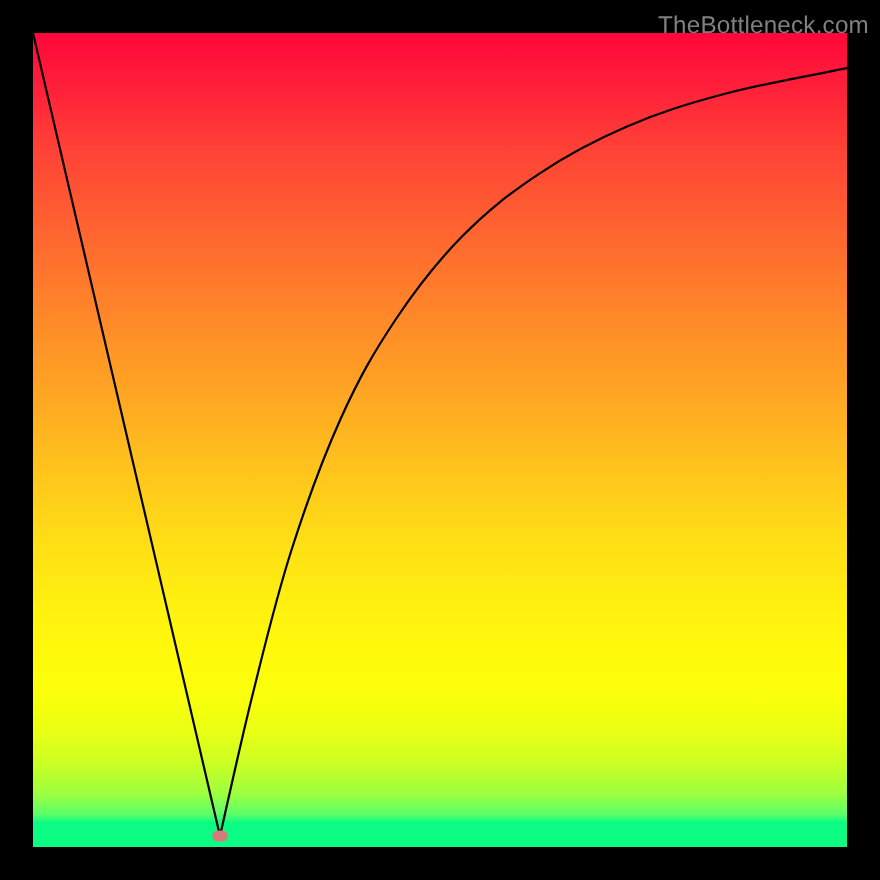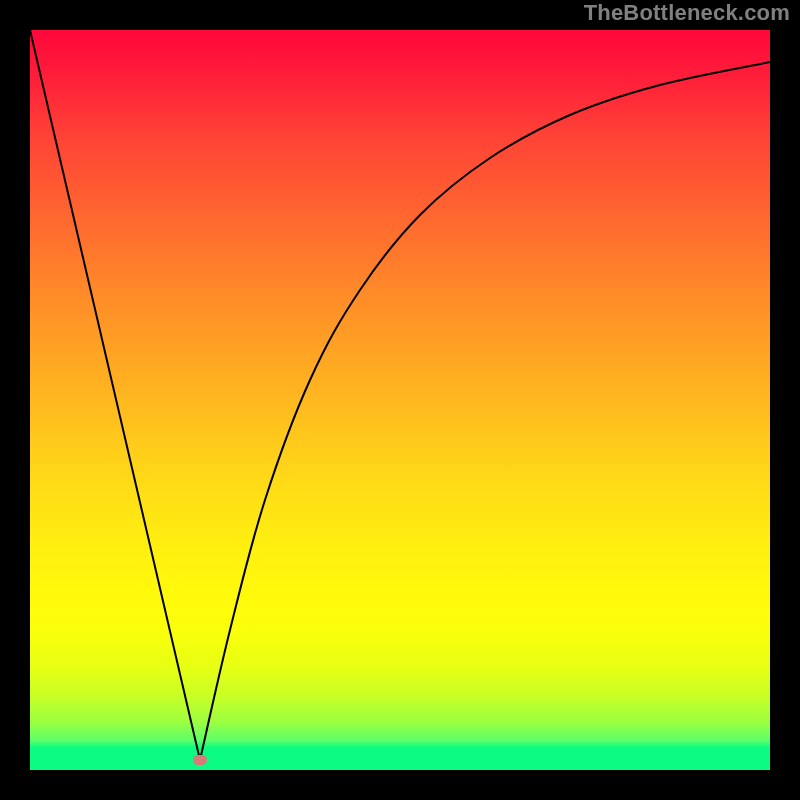--- a/index.html
+++ b/index.html
@@ -5,26 +5,26 @@
   * { margin: 0; padding: 0; box-sizing: border-box; }
   html, body { width: 800px; height: 800px; overflow: hidden; background: #000; }
   .frame {
     position: relative;
     width: 800px;
     height: 800px;
     background: #000;
   }
   .watermark {
     position: absolute;
-    top: 0;
+    top: 10px;
     right: 10px;
     color: #808080;
     font-family: Arial, Helvetica, sans-serif;
     font-size: 22px;
-    font-weight: 700;
+    font-weight: 400;
     z-index: 10;
     letter-spacing: 0.2px;
   }
   .plot-area {
     position: absolute;
     left: 30px;
     top: 30px;
     width: 740px;
     height: 740px;
     background: linear-gradient(to bottom,

